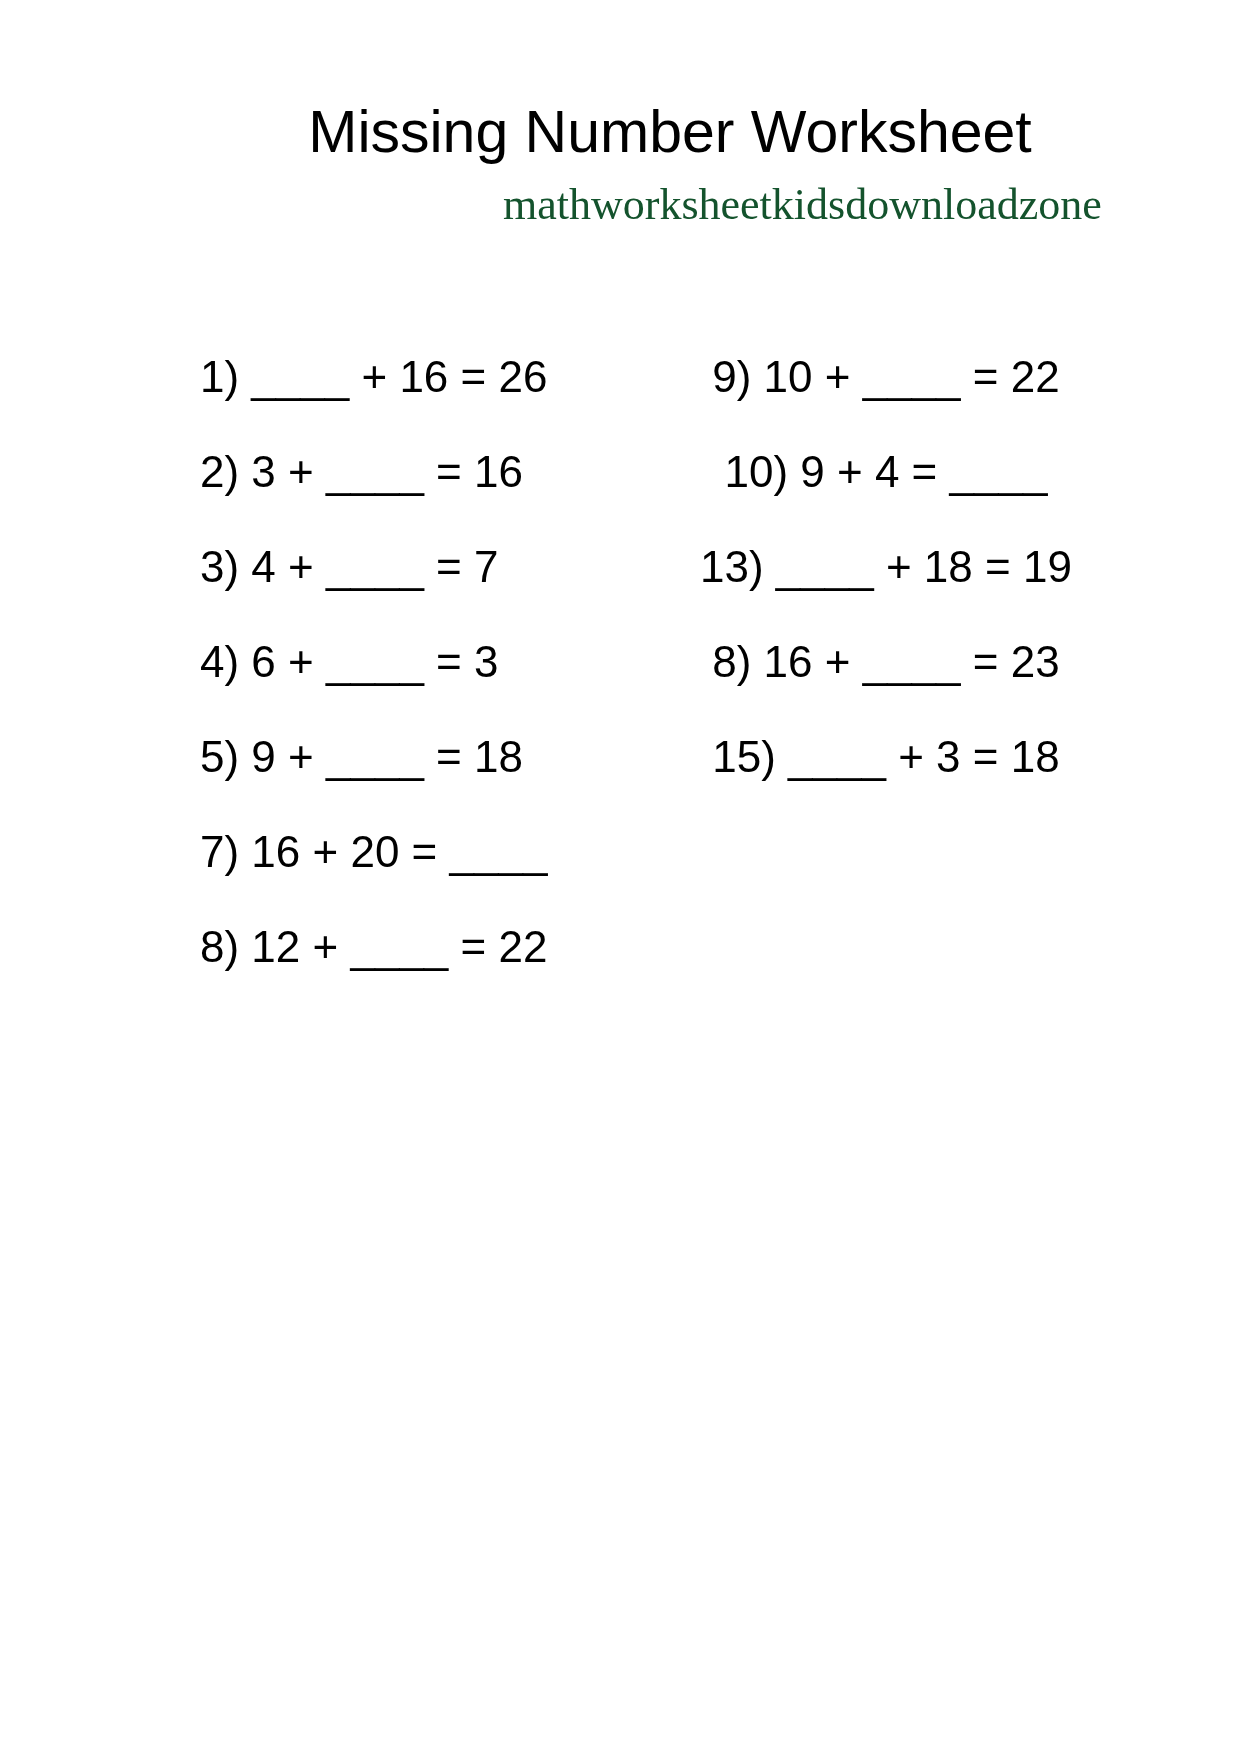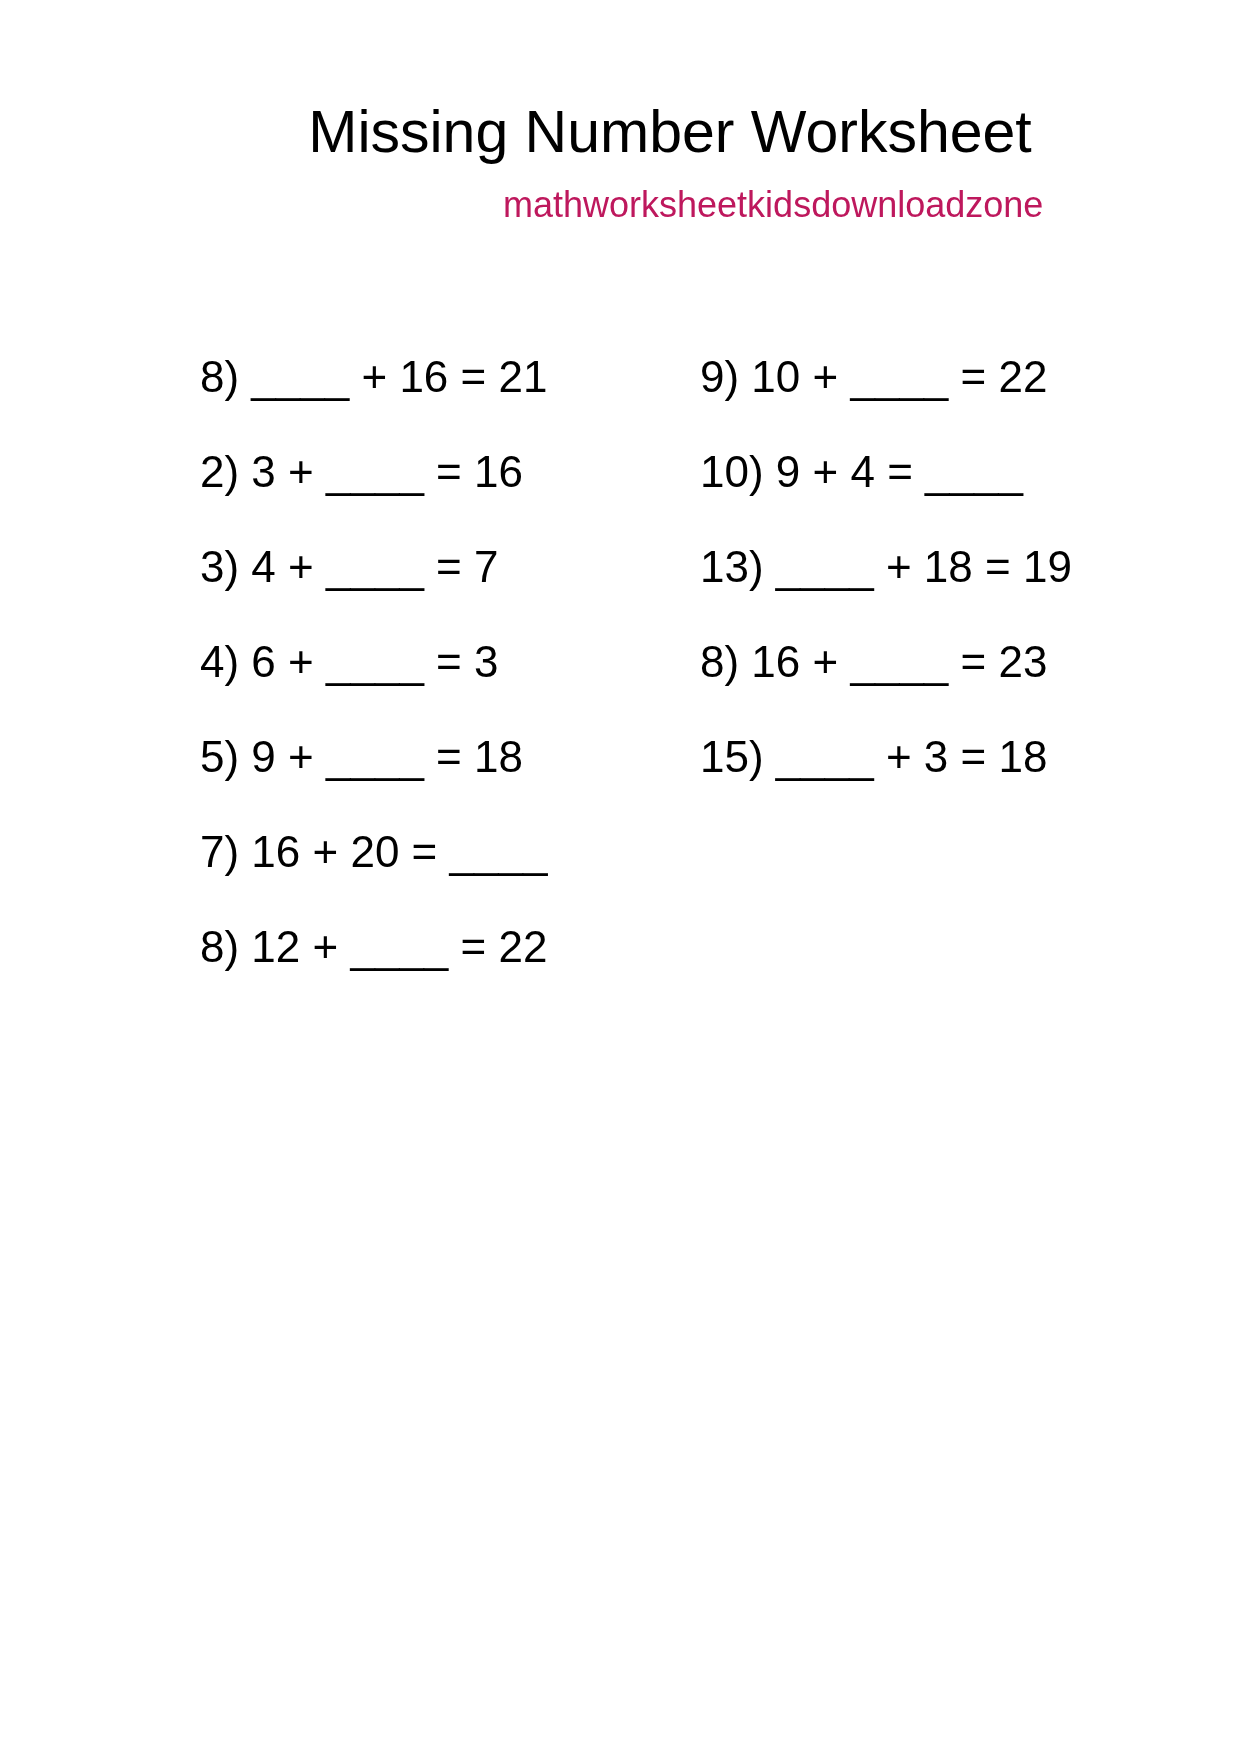--- a/index.html
+++ b/index.html
@@ -1,34 +1,34 @@
 <!DOCTYPE html>
 <html><head>
 <meta charset="utf-8">
 <style>
   html, body { margin: 0; padding: 0; background: #ffffff; }
   body { width: 1240px; height: 1754px; position: relative; overflow: hidden;
          font-family: "Liberation Sans", sans-serif; color: #000; }
   .title { position: absolute; left: 0; width: 1340px; top: 100px; text-align: center;
            font-size: 59px; line-height: 64px; white-space: nowrap; }
-  .subtitle { position: absolute; left: 503px; top: 180px; font-size: 36px; line-height: 50px;
-              color: #be185d; white-space: nowrap; }
+  .subtitle { position: absolute; left: 503px; top: 180px; font-size: 44px; line-height: 50px;
+              color: #14532d; white-space: nowrap; font-family: Liberation Serif, serif; }
   .col { position: absolute; top: 348px; }
   .col.left { left: 200px; }
-  .col.right { left: 700px; }
+  .col.right { left: 700px; text-align: center; }
   .problem { height: 95px; font-size: 44px; line-height: 58px; white-space: nowrap; }
 </style>
 </head>
 <body>
 
 <div class="title">Missing Number Worksheet</div>
 <div class="subtitle">mathworksheetkidsdownloadzone</div>
 
 <div class="col left">
-  <div class="problem">8) ____ + 16 = 21</div>
+  <div class="problem">1) ____ + 16 = 26</div>
   <div class="problem">2) 3 + ____ = 16</div>
   <div class="problem">3) 4 + ____ = 7</div>
   <div class="problem">4) 6 + ____ = 3</div>
   <div class="problem">5) 9 + ____ = 18</div>
   <div class="problem">7) 16 + 20 = ____</div>
   <div class="problem">8) 12 + ____ = 22</div>
 </div>
 
 <div class="col right">
   <div class="problem">9) 10 + ____ = 22</div>

